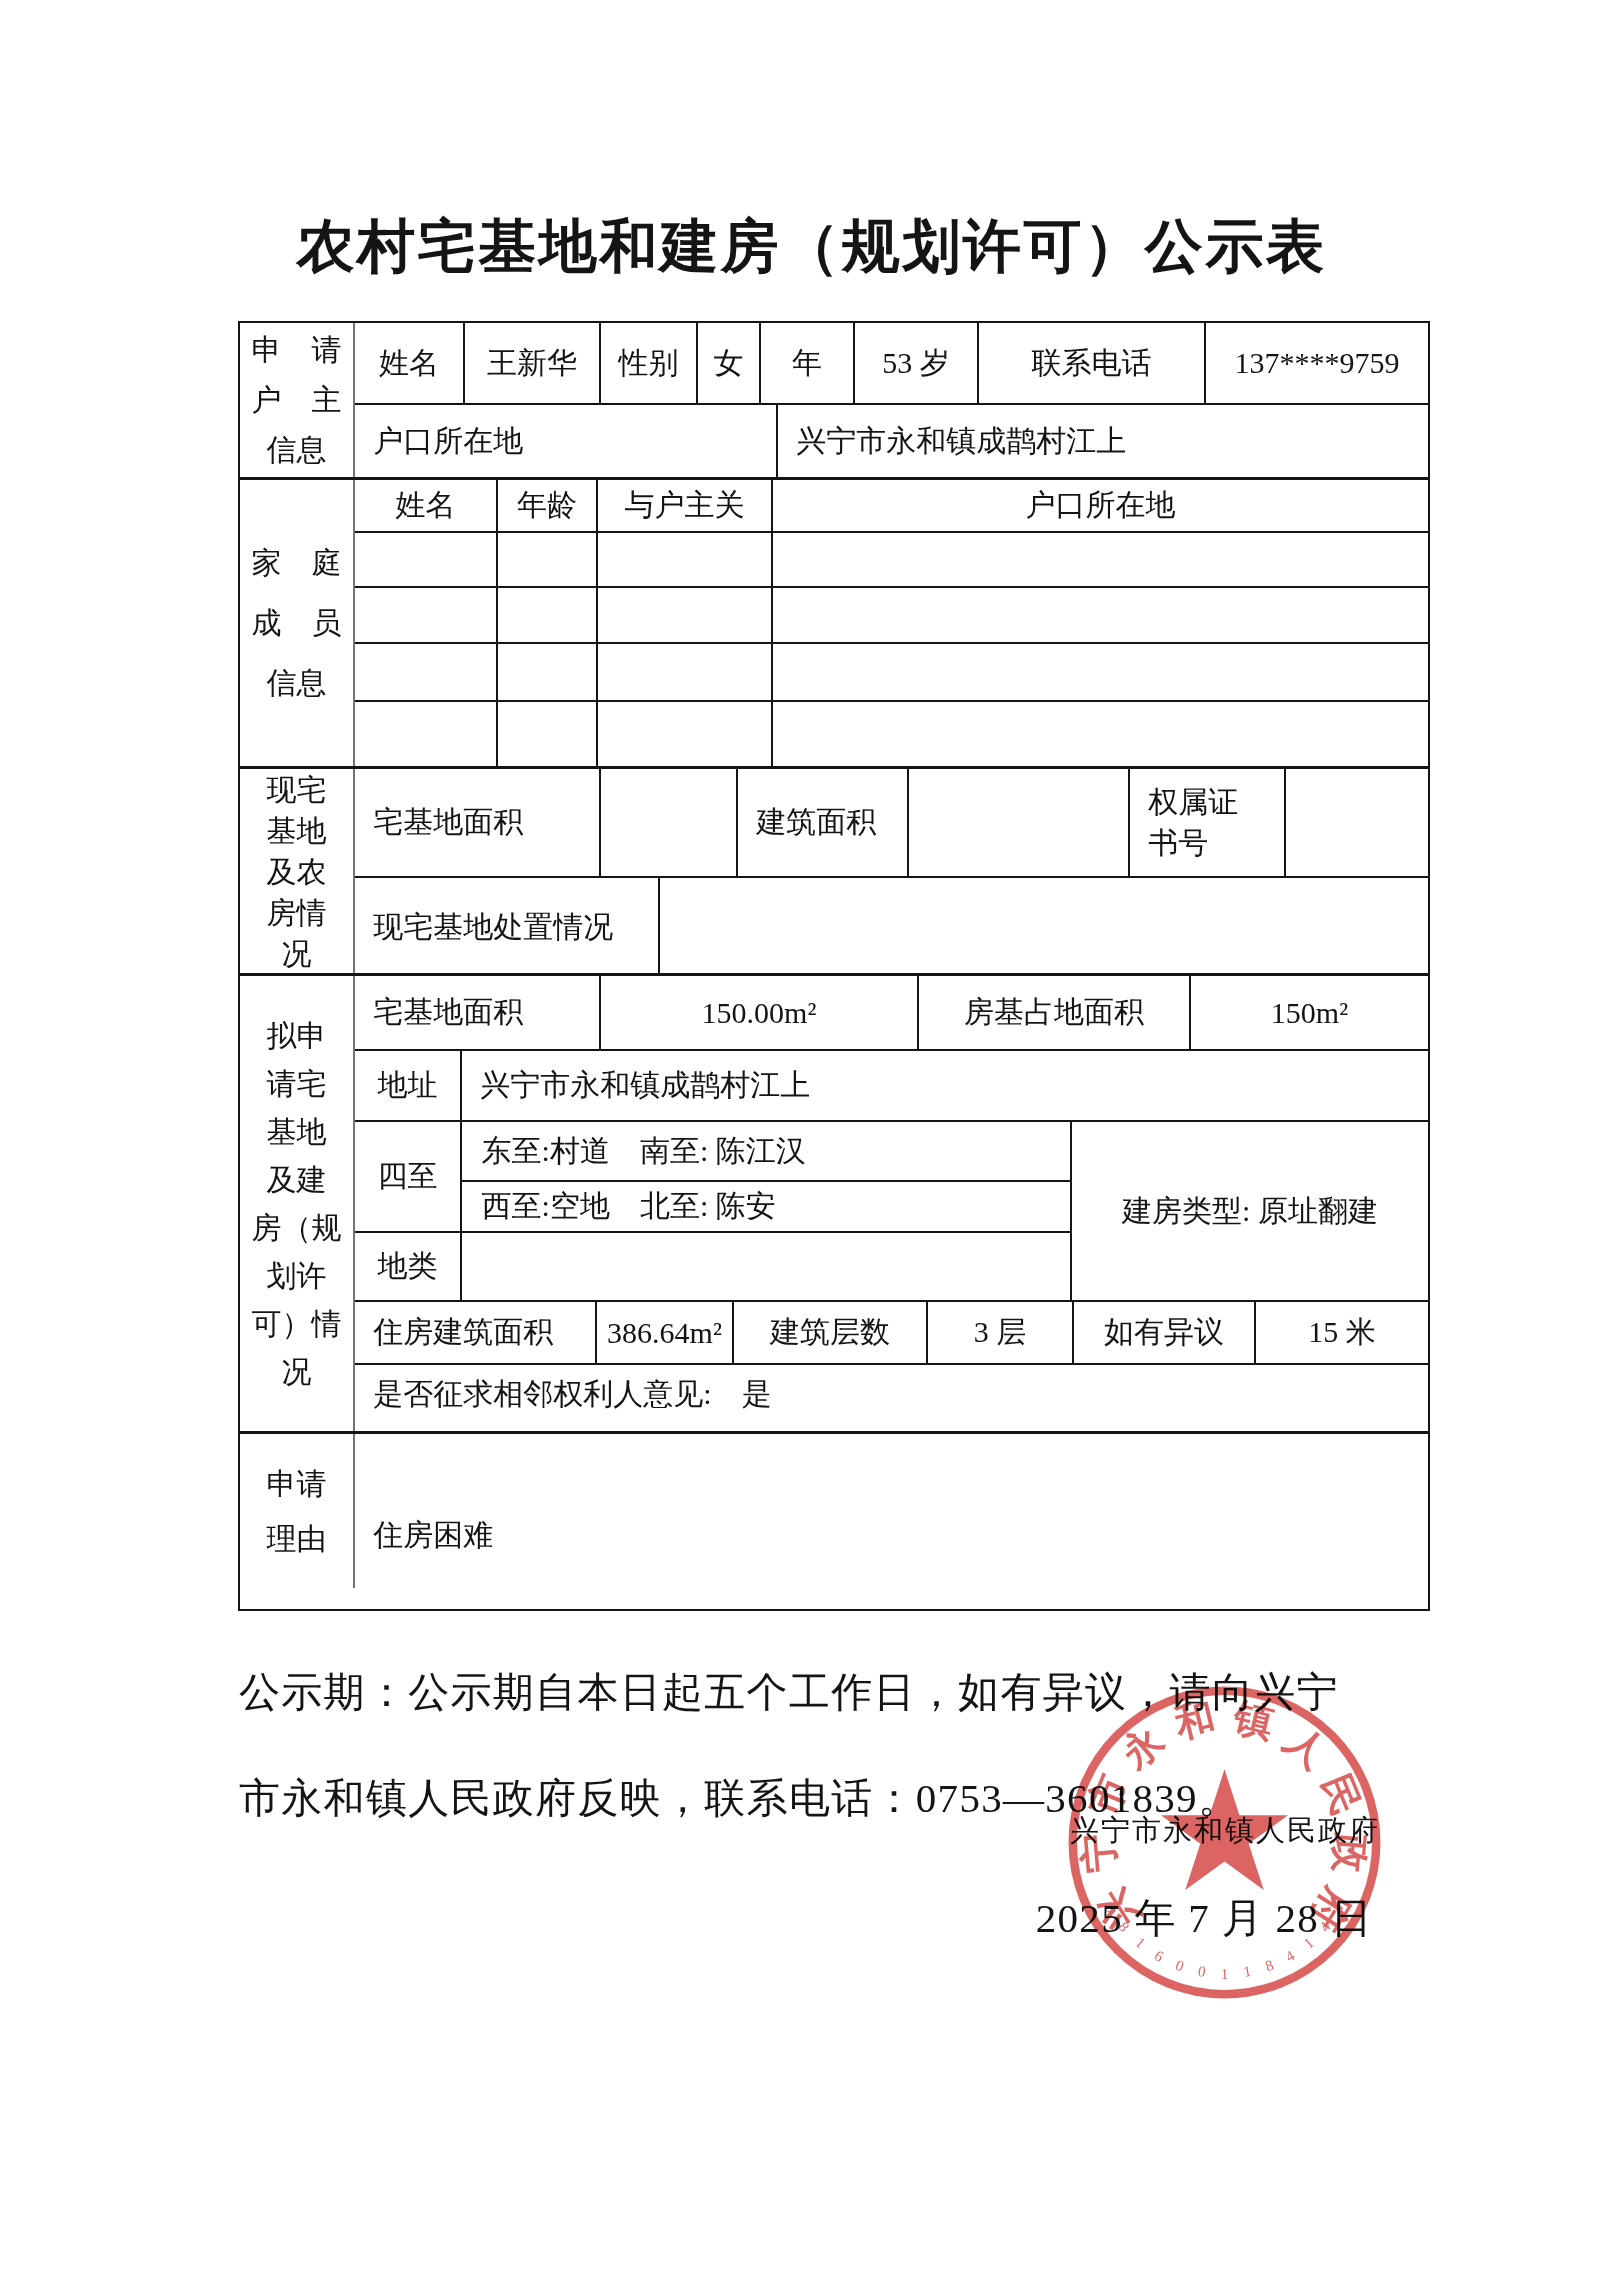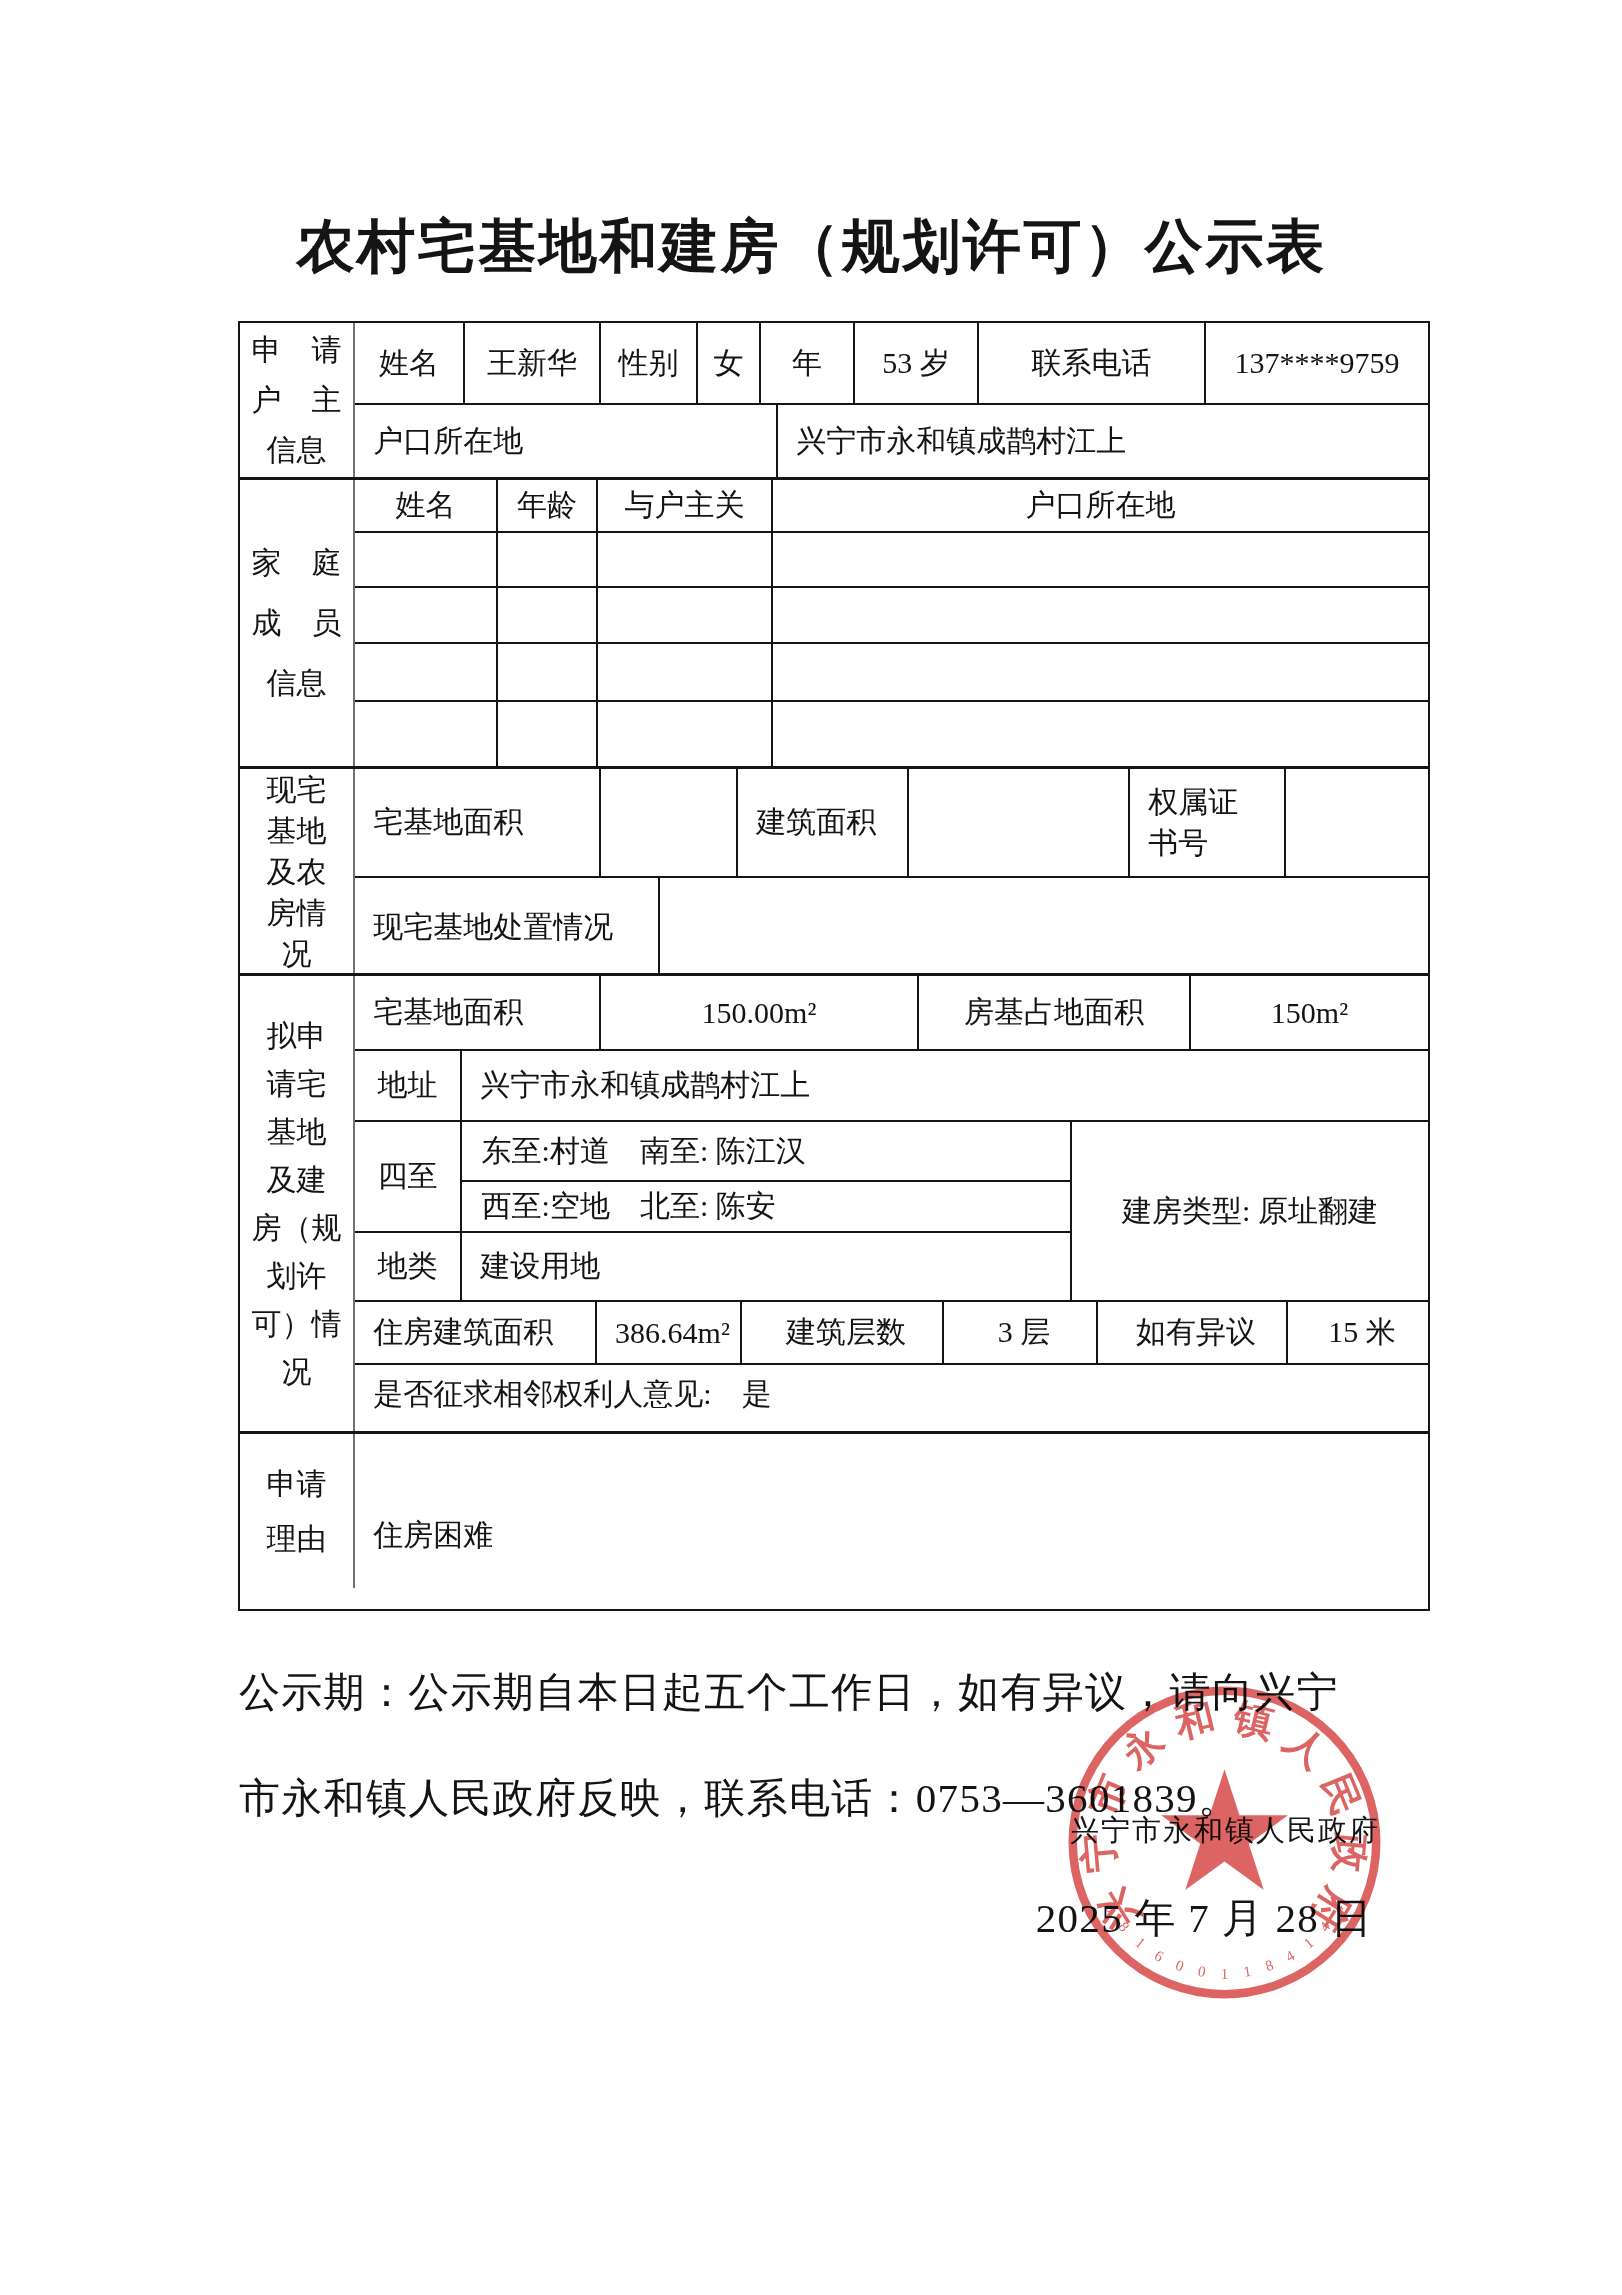--- a/index.html
+++ b/index.html
@@ -39,21 +39,21 @@
   .c.left{justify-content:flex-start;padding-left:18.3px;}
   .c.pre{white-space:pre-line;text-align:left;}
   .flex1{flex:1;}
   
   .sh235{height:154px;} .sh441{height:289px;} .sh316{height:207px;}
   .sh700{height:458px;} .sh240{height:157px;}
   
   .h122{height:80px;} .h113{height:74px;}
   .h78{height:51px;} .h84{height:55px;} .h86{height:56px;} .h88{height:58px;} .h105{height:69px;}
   .h163{height:107px;} .h153{height:100px;}
-  .h112{height:73px;} .h108{height:71px;} .h96{height:63px;gap:8px;} .h92{height:60px;}
+  .h112{height:73px;} .h108{height:71px;} .h96{height:63px;} .h92{height:60px;}
   .h240r{height:157px;}
   
   .w168{width:110px;} .w208{width:136px;} .w149{width:97px;} .w97{width:63px;}
   .w144{width:94px;} .w189{width:124px;} .w347{width:227px;}
   .w647{width:423px;}
   .w219{width:143px;} .w153w{width:100px;} .w268{width:175px;}
   .w376{width:246px;} .w209{width:137px;} .w262{width:171px;} .w338{width:221px;} .w238{width:156px;}
   .w466{width:305px;}
   .w486{width:318px;} .w415{width:272px;}
   .w164{width:107px;}
@@ -204,21 +204,20 @@
         <div class="rg-left">
           <div class="rg-sub">
             <div class="c w164" style="border-right:2px solid #151515;">四至</div>
             <div class="bounds-lines">
               <div class="bline hb88">东至:村道　南至: 陈江汉</div>
               <div class="bline hb98 bt">西至:空地　北至: 陈安</div>
             </div>
           </div>
           <div class="rg-sub bt h106">
             <div class="c w164" style="border-right:2px solid #151515;">地类</div>
-            <div class="c flex1 left" style="border-right:none;">建设用地</div>
           </div>
         </div>
         <div class="c flex1" style="border-right:none;">建房类型: 原址翻建</div>
       </div>
       <div class="row h96">
         <div class="c w370 left">住房建筑面积</div>
         <div class="c w209">386.64m²</div>
         <div class="c w297">建筑层数</div>
         <div class="c w223">3 层</div>
         <div class="c w278">如有异议</div>

